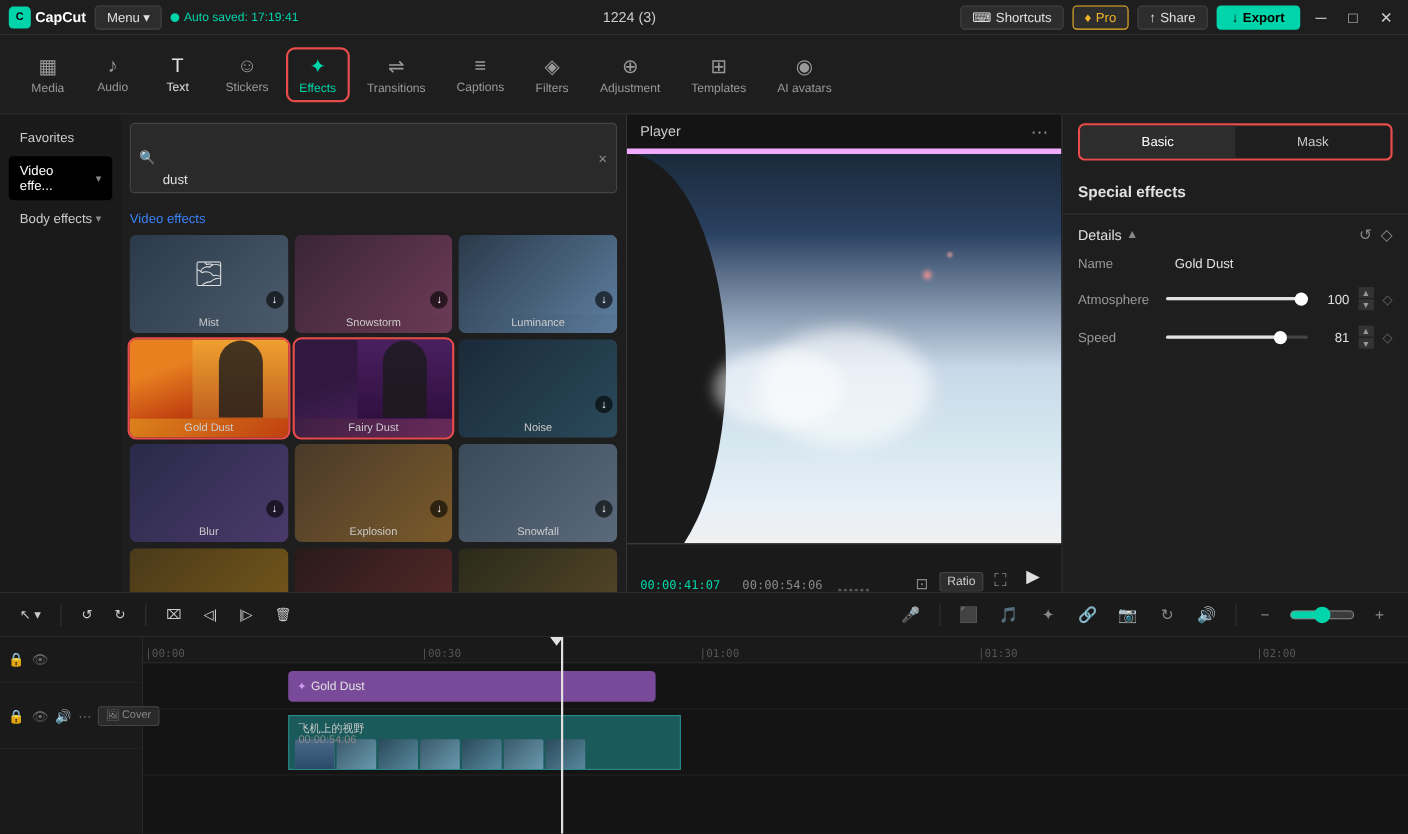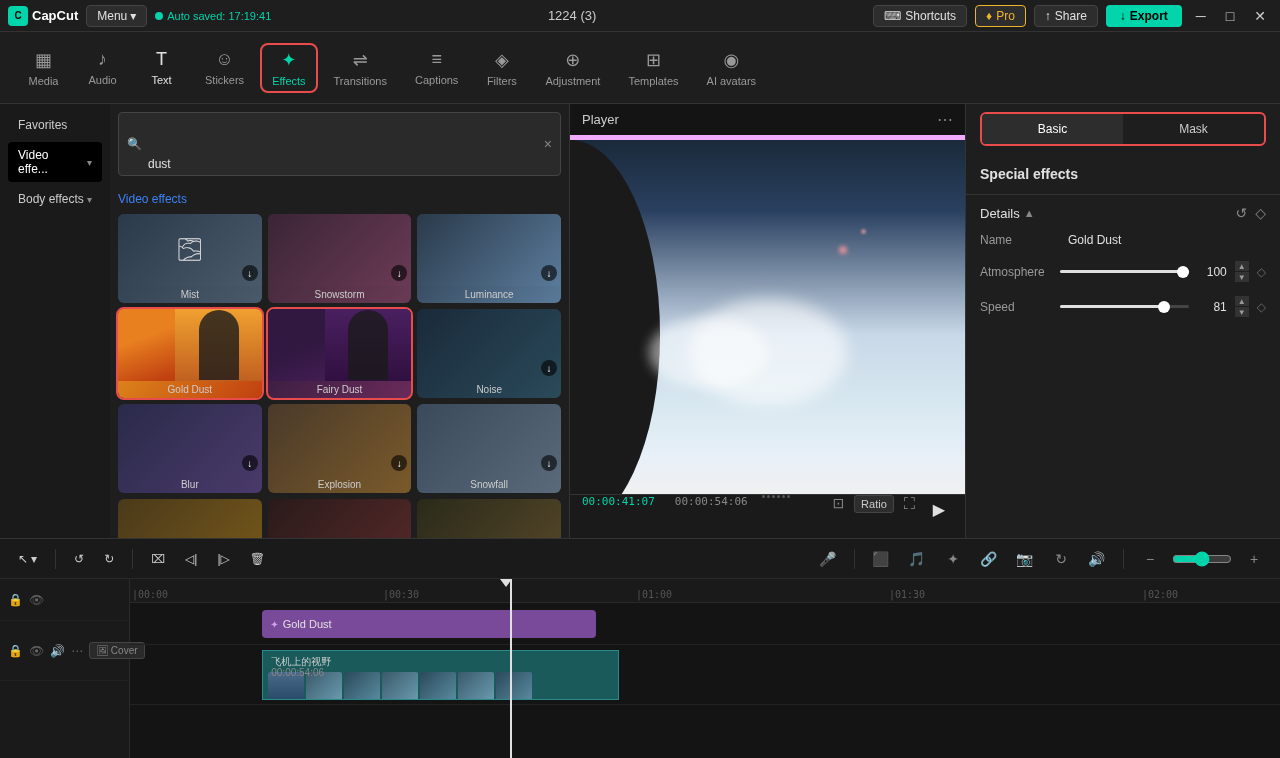--- a/index.html
+++ b/index.html
@@ -55,21 +55,21 @@
     .bg-mist { background: linear-gradient(135deg, #2a3a4a, #4a5a6a); }
     .bg-snow { background: linear-gradient(135deg, #3a2535, #6a3a55); }
     .bg-lumin { background: linear-gradient(135deg, #2a3a4a, #5a7a9a); }
 
     
     #player-panel { flex: 1; background: #141414; display: flex; flex-direction: column; }
     #player-header { height: 36px; display: flex; align-items: center; justify-content: space-between; padding: 0 12px; border-bottom: 5px solid #f0abfc; }
     #player-title { font-size: 13px; color: #ccc; }
     #player-menu { cursor: pointer; color: #888; font-size: 16px; }
     #player-video { flex: 1; background: #0a0a0a; display: flex; align-items: center; justify-content: center; position: relative; overflow: hidden; }
-    #player-controls { height: 44px; background: #1a1a1a; display: flex; align-items: flex-start; padding: 0 12px; gap: 10px; border-top: 1px solid #333; }
+    #player-controls { height: 44px; background: #1a1a1a; display: flex; align-items: flex-end; padding: 0 12px; gap: 10px; border-top: 1px solid #333; }
     #timecode-current { color: #00d4aa; font-size: 11px; font-family: monospace; }
     #timecode-total { color: #888; font-size: 11px; font-family: monospace; }
     .t-dot { width: 3px; height: 3px; background: #555; border-radius: 50%; }
     #play-btn { width: 28px; height: 28px; background: none; border: none; color: #e0e0e0; cursor: pointer; font-size: 16px; display: flex; align-items: center; justify-content: center; }
     .player-icon-btn { cursor: pointer; color: #888; font-size: 14px; }
     #ratio-btn { background: #2d2d2d; border: 1px solid #444; border-radius: 3px; padding: 2px 6px; cursor: pointer; font-size: 11px; color: #ccc; }
     .spacer { flex: 1; }
 
     
     #right-panel { width: 315px; background: #1e1e1e; border-left: 1px solid #333; display: flex; flex-direction: column; flex-shrink: 0; }

